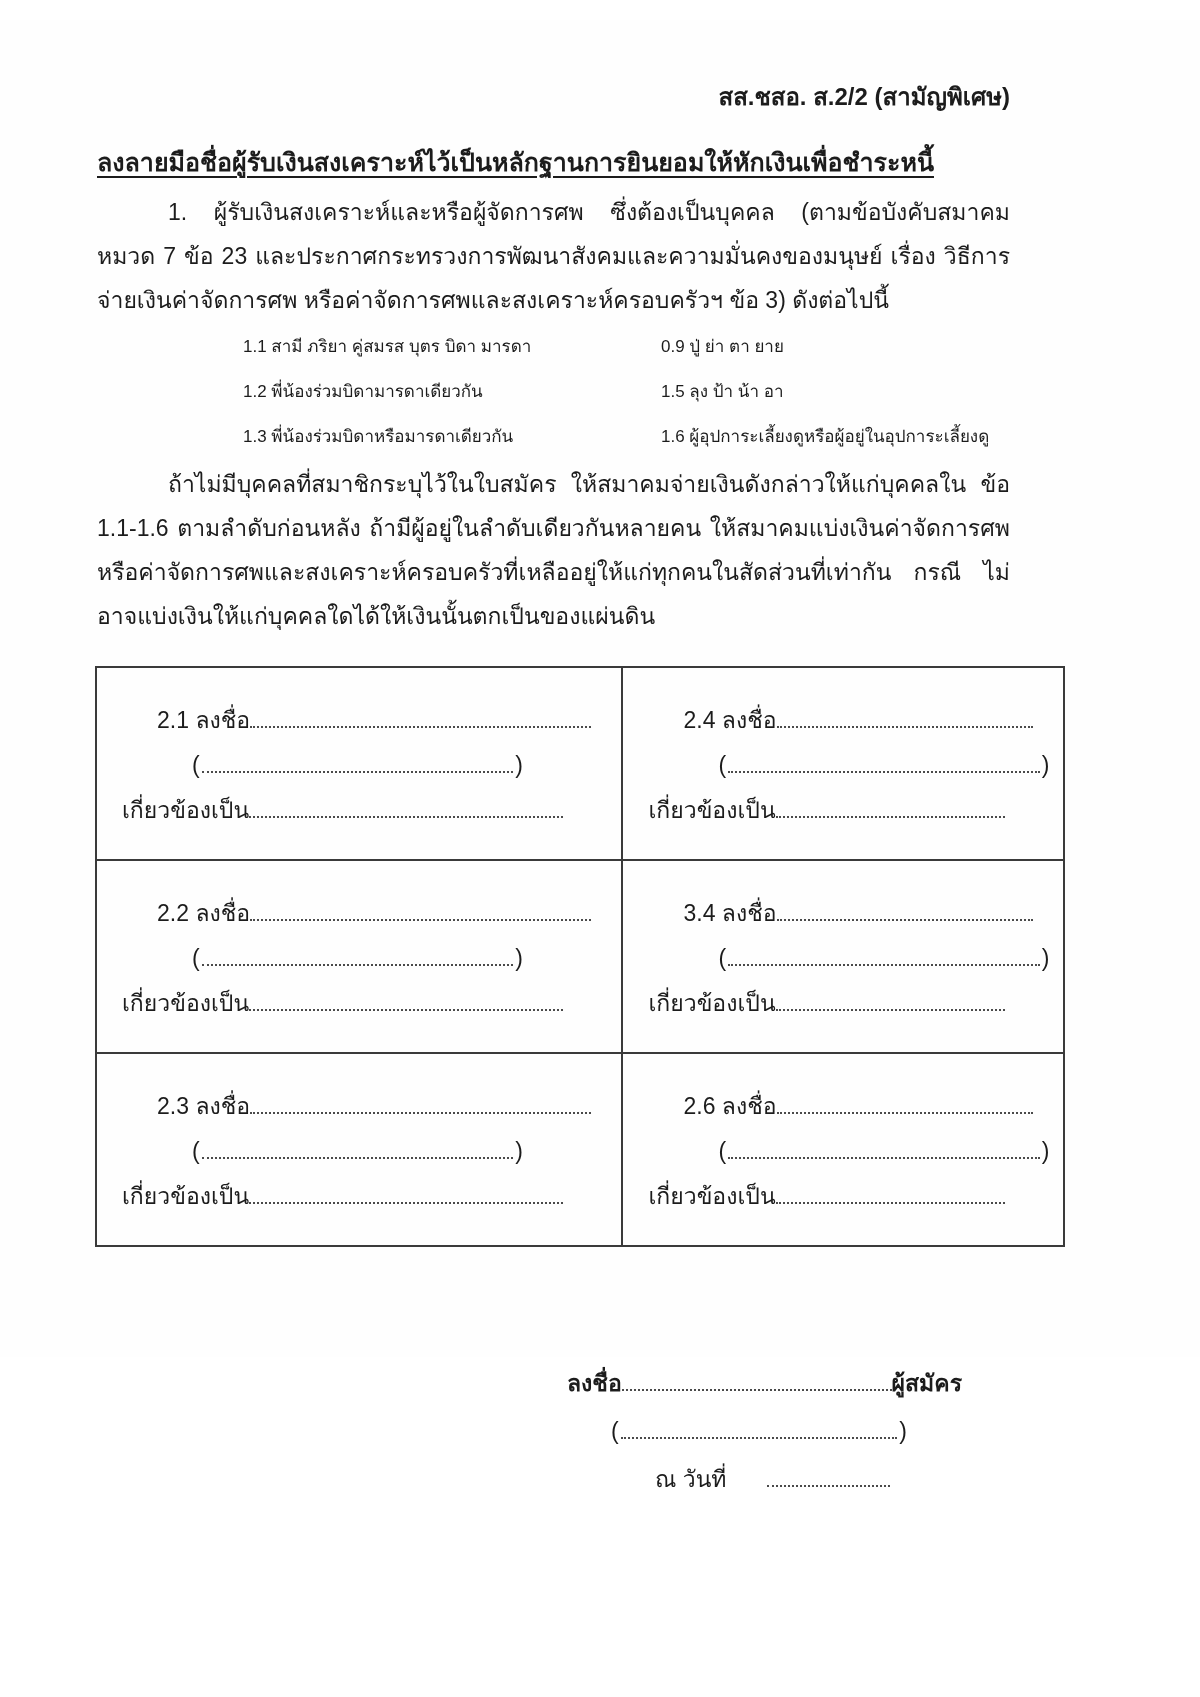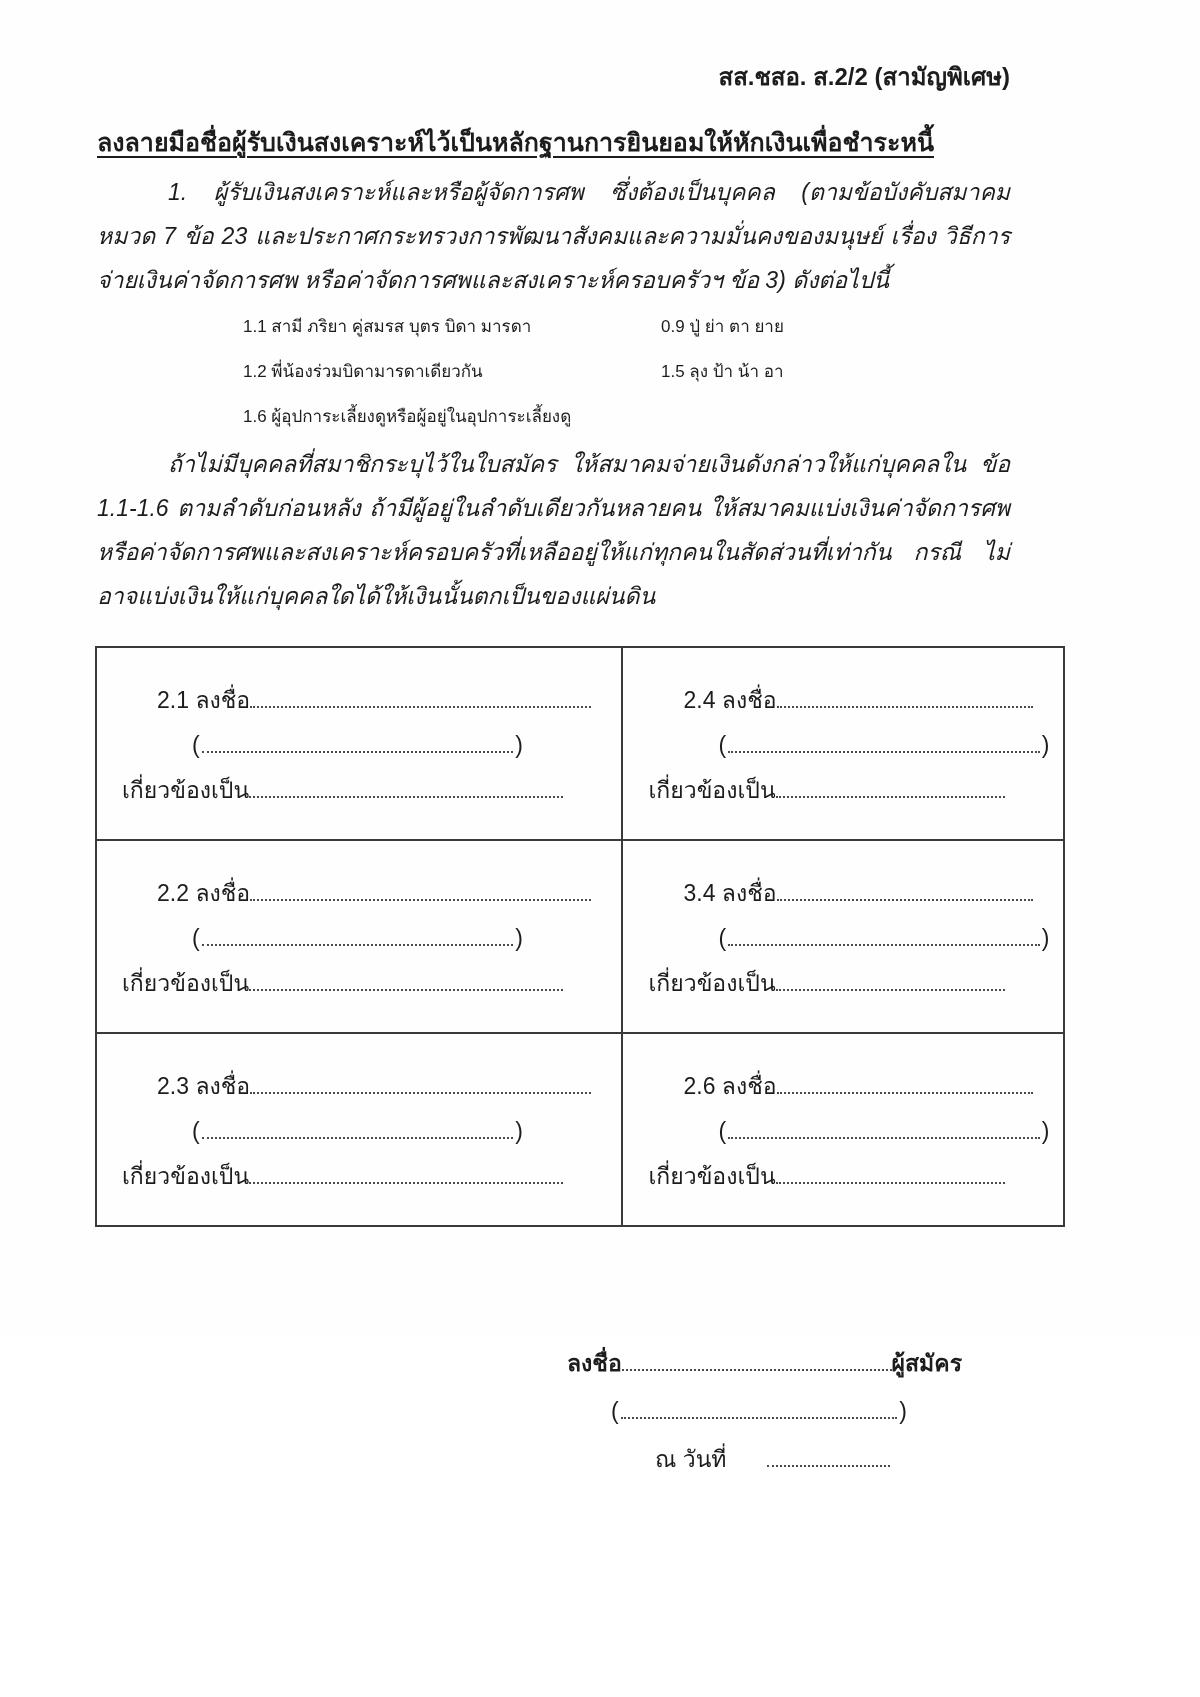--- a/index.html
+++ b/index.html
@@ -5,21 +5,21 @@
   * { margin: 0; padding: 0; box-sizing: border-box; }
   html, body { background: #ffffff; }
   body {
     width: 1200px;
     height: 1697px;
     font-family: "Liberation Sans", "DejaVu Sans", sans-serif;
     color: #1c1c1c;
     position: relative;
     overflow: hidden;
   }
-  .page { width: 1200px; height: 1337px; background: #fefefe; padding-top: 58px; }
+  .page { width: 1200px; height: 1337px; background: #fefefe; padding-top: 58px; margin-top: 20px; }
 
   .form-code {
     width: 913px;
     margin: 0 0 0 97px;
     text-align: right;
     font-size: 24px;
     font-weight: bold;
     line-height: 38px;
   }
 
@@ -33,21 +33,21 @@
     text-decoration-thickness: 2px;
     text-underline-offset: 5px;
     line-height: 36px;
   }
 
   .para {
     font-size: 23px;
     line-height: 44px;
     text-align: justify;
   }
-  .indent { text-indent: 71px; font-style: italic; }
+  .indent { text-indent: 71px; }
   .p1 { margin-top: 10px; }
 
   .bold { font-weight: bold; }
 
   .item-grid {
     margin-top: 2px;
     padding-left: 146px;
     display: grid;
     grid-template-columns: 402px 1fr;
     column-gap: 16px;
@@ -110,20 +110,21 @@
 
     <div class="doc-title">ลงลายมือชื่อผู้รับเงินสงเคราะห์ไว้เป็นหลักฐานการยินยอมให้หักเงินเพื่อชำระหนี้</div>
 
     <p class="para indent p1">1. ผู้รับเงินสงเคราะห์และหรือผู้จัดการศพ ซึ่งต้องเป็นบุคคล (ตามข้อบังคับสมาคม หมวด 7 ข้อ 23 และประกาศกระทรวงการพัฒนาสังคมและความมั่นคงของมนุษย์ เรื่อง วิธีการจ่ายเงินค่าจัดการศพ หรือค่าจัดการศพและสงเคราะห์ครอบครัวฯ ข้อ 3) ดังต่อไปนี้</p>
 
     <div class="item-grid">
       <span>1.1 สามี ภริยา คู่สมรส บุตร บิดา มารดา</span>
       <span>0.9 ปู่ ย่า ตา ยาย</span>
       <span>1.2 พี่น้องร่วมบิดามารดาเดียวกัน</span>
       <span>1.5 ลุง ป้า น้า อา</span>
+      <span>1.3 พี่น้องร่วมบิดาหรือมารดาเดียวกัน</span>
       <span>1.6 ผู้อุปการะเลี้ยงดูหรือผู้อยู่ในอุปการะเลี้ยงดู</span>
     </div>
 
     <p class="para indent p-fallback">ถ้าไม่มีบุคคลที่สมาชิกระบุไว้ในใบสมัคร ให้สมาคมจ่ายเงินดังกล่าวให้แก่บุคคลใน ข้อ 1.1-1.6 ตามลำดับก่อนหลัง ถ้ามีผู้อยู่ในลำดับเดียวกันหลายคน ให้สมาคมแบ่งเงินค่าจัดการศพหรือค่าจัดการศพและสงเคราะห์ครอบครัวที่เหลืออยู่ให้แก่ทุกคนในสัดส่วนที่เท่ากัน กรณี ไม่อาจแบ่งเงินให้แก่บุคคลใดได้ให้เงินนั้นตกเป็นของแผ่นดิน</p>
 
 
   </div>
 
   <div class="sig-table">
 

